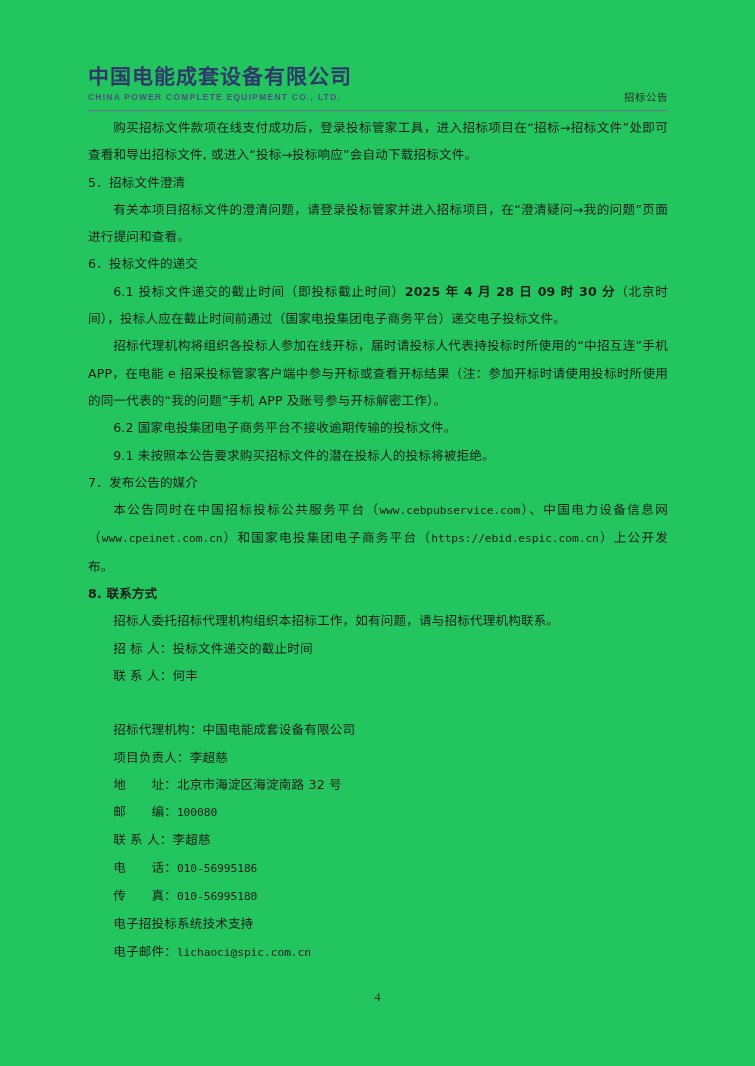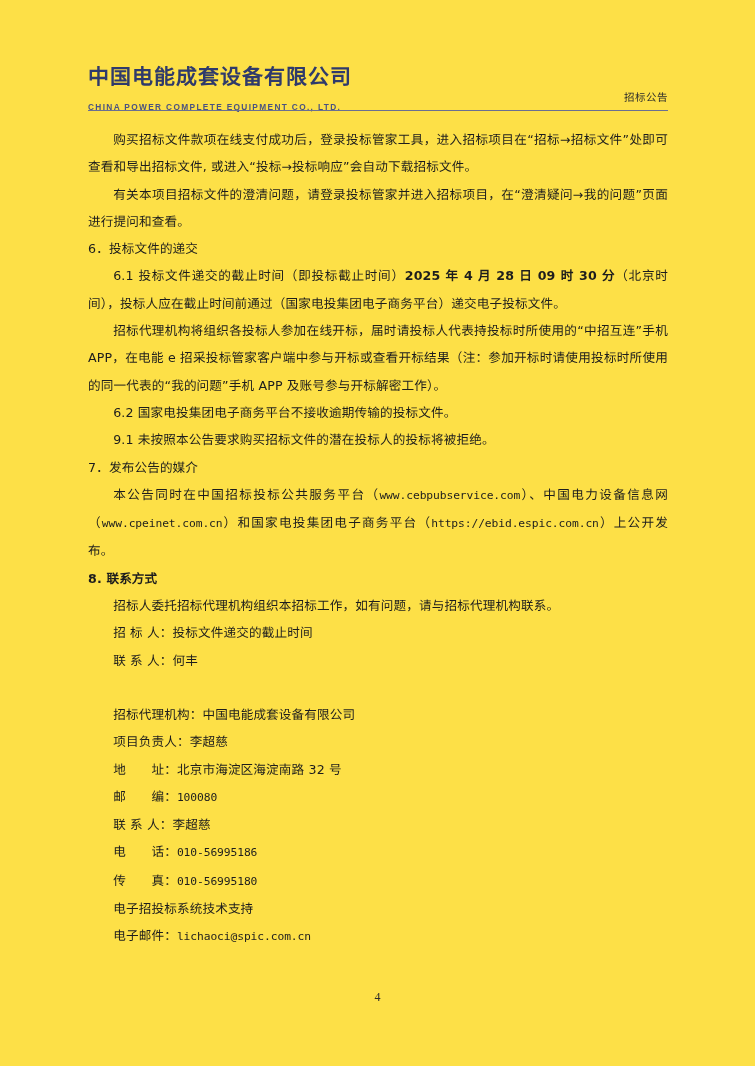--- a/index.html
+++ b/index.html
@@ -5,21 +5,21 @@
 <style>
   html, body {
     margin: 0;
     padding: 0;
     background: #bfbfbf;
   }
   .page {
     position: relative;
     width: 755px;
     height: 1066px;
-    background: #fde047;
+    background: #22c55e;
     margin: 0 auto;
     overflow: hidden;
     font-family: "DejaVu Sans", "Liberation Sans", sans-serif;
     color: #1a1a1a;
   }
 
   
   .doc-header {
     position: absolute;
     left: 88px;
@@ -40,21 +40,21 @@
     color: #2f3a6b;
     line-height: 1.05;
     white-space: nowrap;
   }
   .logo-en {
     font-family: "Liberation Sans", "DejaVu Sans", sans-serif;
     font-size: 8.3px;
     font-weight: 700;
     letter-spacing: 1.35px;
     color: #4a5280;
-    margin-top: 14px;
+    margin-top: 4px;
     white-space: nowrap;
   }
   .header-right {
     position: absolute;
     right: 0;
     top: 23px;
     font-size: 10.5px;
     color: #2b2b2b;
     letter-spacing: 0.5px;
     white-space: nowrap;
@@ -65,21 +65,21 @@
     top: 110px;
     width: 580px;
     height: 0;
     border-top: 1.2px solid #6a6f92;
   }
 
   
   .body-area {
     position: absolute;
     left: 88px;
-    top: 126px;
+    top: 114px;
     width: 580px;
   }
   p.para, p.head, p.item, p.contact {
     margin: 0;
     font-size: 12.6px;
     line-height: 27.3px;
     color: #1d1d1d;
     text-align: justify;
     text-justify: inter-ideograph;
     letter-spacing: 0.15px;
@@ -137,20 +137,21 @@
       <div class="logo-en">CHINA POWER COMPLETE EQUIPMENT CO., LTD.</div>
     </div>
     <div class="header-right">招标公告</div>
   </div>
   <div class="header-rule"></div>
 
   <div class="body-area">
 
     <p class="para">购买招标文件款项在线支付成功后，登录投标管家工具，进入招标项目在“招标→招标文件”处即可查看和导出招标文件, 或进入“投标→投标响应”会自动下载招标文件。</p>
 
+    <p class="head">5．招标文件澄清</p>
 
     <p class="para">有关本项目招标文件的澄清问题，请登录投标管家并进入招标项目，在“澄清疑问→我的问题”页面进行提问和查看。</p>
 
     <p class="head">6．投标文件的递交</p>
 
     <p class="item"><span>6.1 投标文件递交的截止时间（即投标截止时间）</span><span class="bold-inline">2025 年 4 月 28 日 09 时 30 分</span><span>（北京时间），投标人应在截止时间前通过（国家电投集团电子商务平台）递交电子投标文件。</span></p>
 
     <p class="para">招标代理机构将组织各投标人参加在线开标，届时请投标人代表持投标时所使用的“中招互连”手机 APP，在电能 e 招采投标管家客户端中参与开标或查看开标结果（注：参加开标时请使用投标时所使用的同一代表的“我的问题”手机 APP 及账号参与开标解密工作）。</p>
 
     <p class="item">6.2 国家电投集团电子商务平台不接收逾期传输的投标文件。</p>

